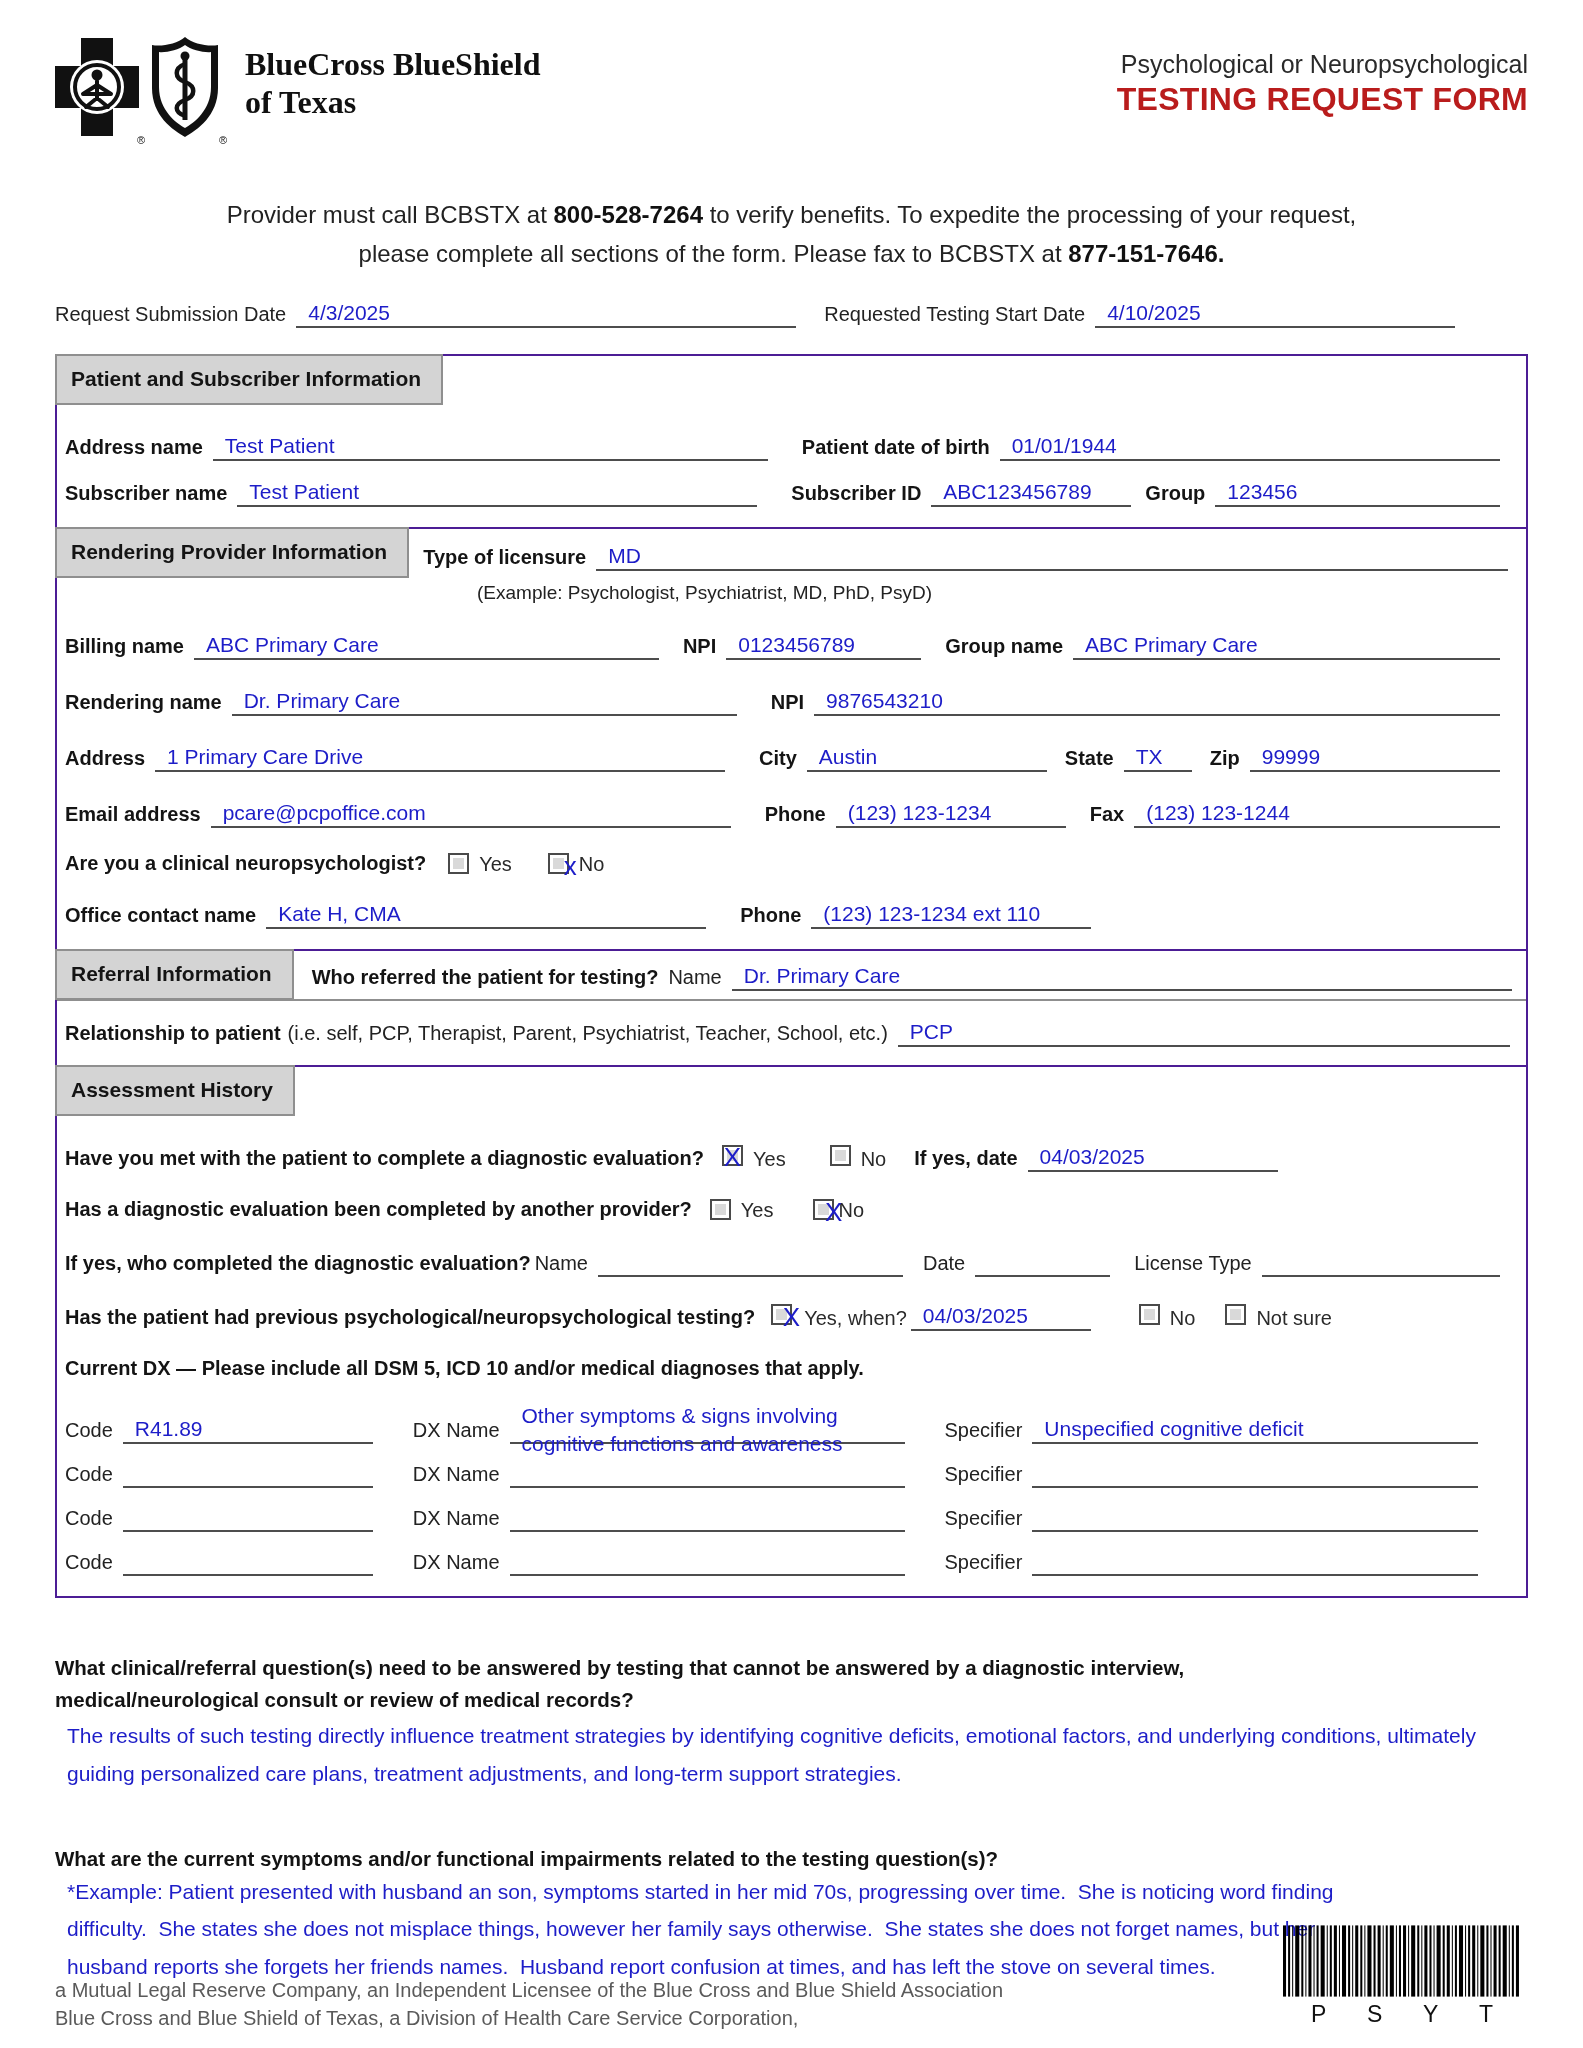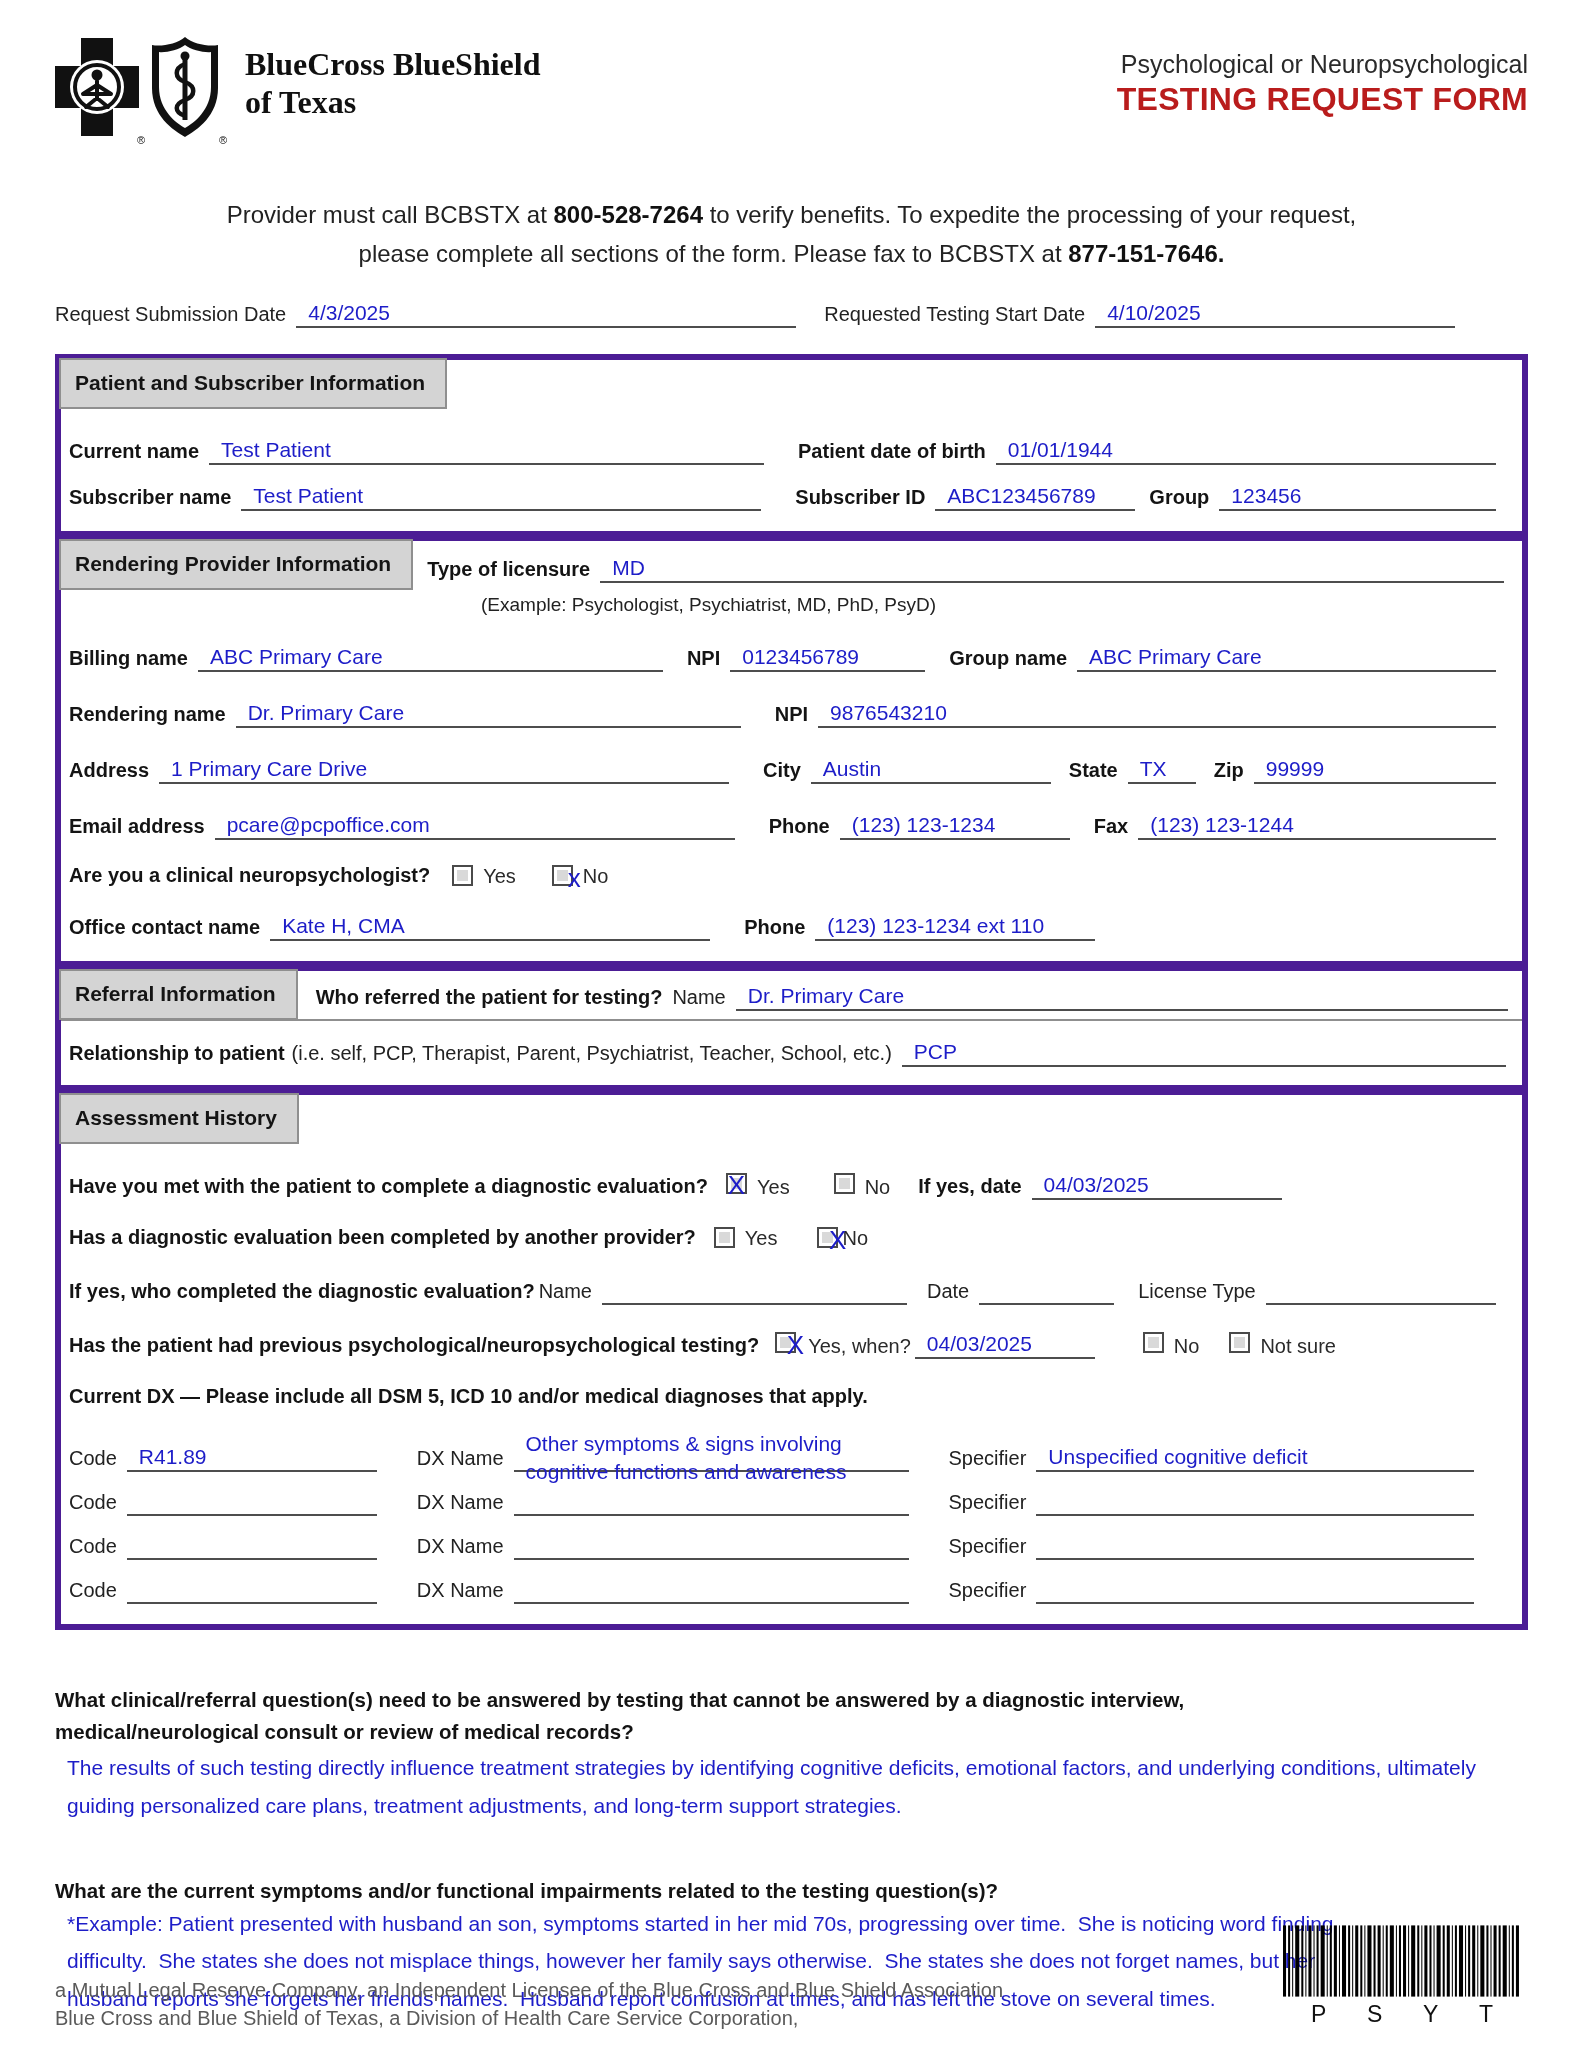--- a/index.html
+++ b/index.html
@@ -34,21 +34,21 @@
   .lbl { font-weight:700; font-size:20px; white-space:nowrap; color:#141414; padding-bottom:2px; }
   .lblr { font-weight:400; font-size:20px; white-space:nowrap; color:#222; padding-bottom:2px; }
   .fill { border-bottom:2px solid #4d4d4d; min-height:30px; position:relative; margin-left:10px; display:flex; align-items:flex-end; }
   .grow { flex:1 1 auto; }
   .val { color:#1d1dc8; font-size:21px; padding:0 4px 1px 12px; white-space:nowrap; }
   .sp { flex:none; }
 
   .daterow { margin-top:24px; }
 
   
-  .sect { border:6px solid #4c1d95; margin-top:-2px; background:#fff; position:relative; }
+  .sect { border:2px solid #4c1d95; margin-top:-2px; background:#fff; position:relative; }
   .sect.first { margin-top:26px; }
   .tab {
     display:inline-block; background:#d4d4d4; border:2px solid #8f8f8f;
     margin:-2px 0 0 -2px; padding:11px 20px 12px 14px;
     font-size:21px; font-weight:700; color:#141414; white-space:nowrap;
   }
   .sect-body { padding:14px 8px 20px 8px; }
 
   
   .cb {
@@ -139,21 +139,21 @@
     <span class="lblr">Requested Testing Start Date</span>
     <span class="fill" style="width:360px;">
         <span class="val">4/10/2025</span>
       </span>
   </div>
 
   <div class="sect first">
     <div class="tab">Patient and Subscriber Information</div>
     <div class="sect-body">
       <div class="frow" style="margin-top:12px;">
-        <span class="lbl">Current name</span>
+        <span class="lbl">Address name</span>
         <span class="fill" style="width:555px;">
             <span class="val">Test Patient</span>
           </span>
         <span class="sp" style="width:34px;"></span>
         <span class="lbl">Patient date of birth</span>
         <span class="fill grow" style="margin-right:18px;">
             <span class="val">01/01/1944</span>
           </span>
       </div>
       <div class="frow" style="margin-top:16px;">

